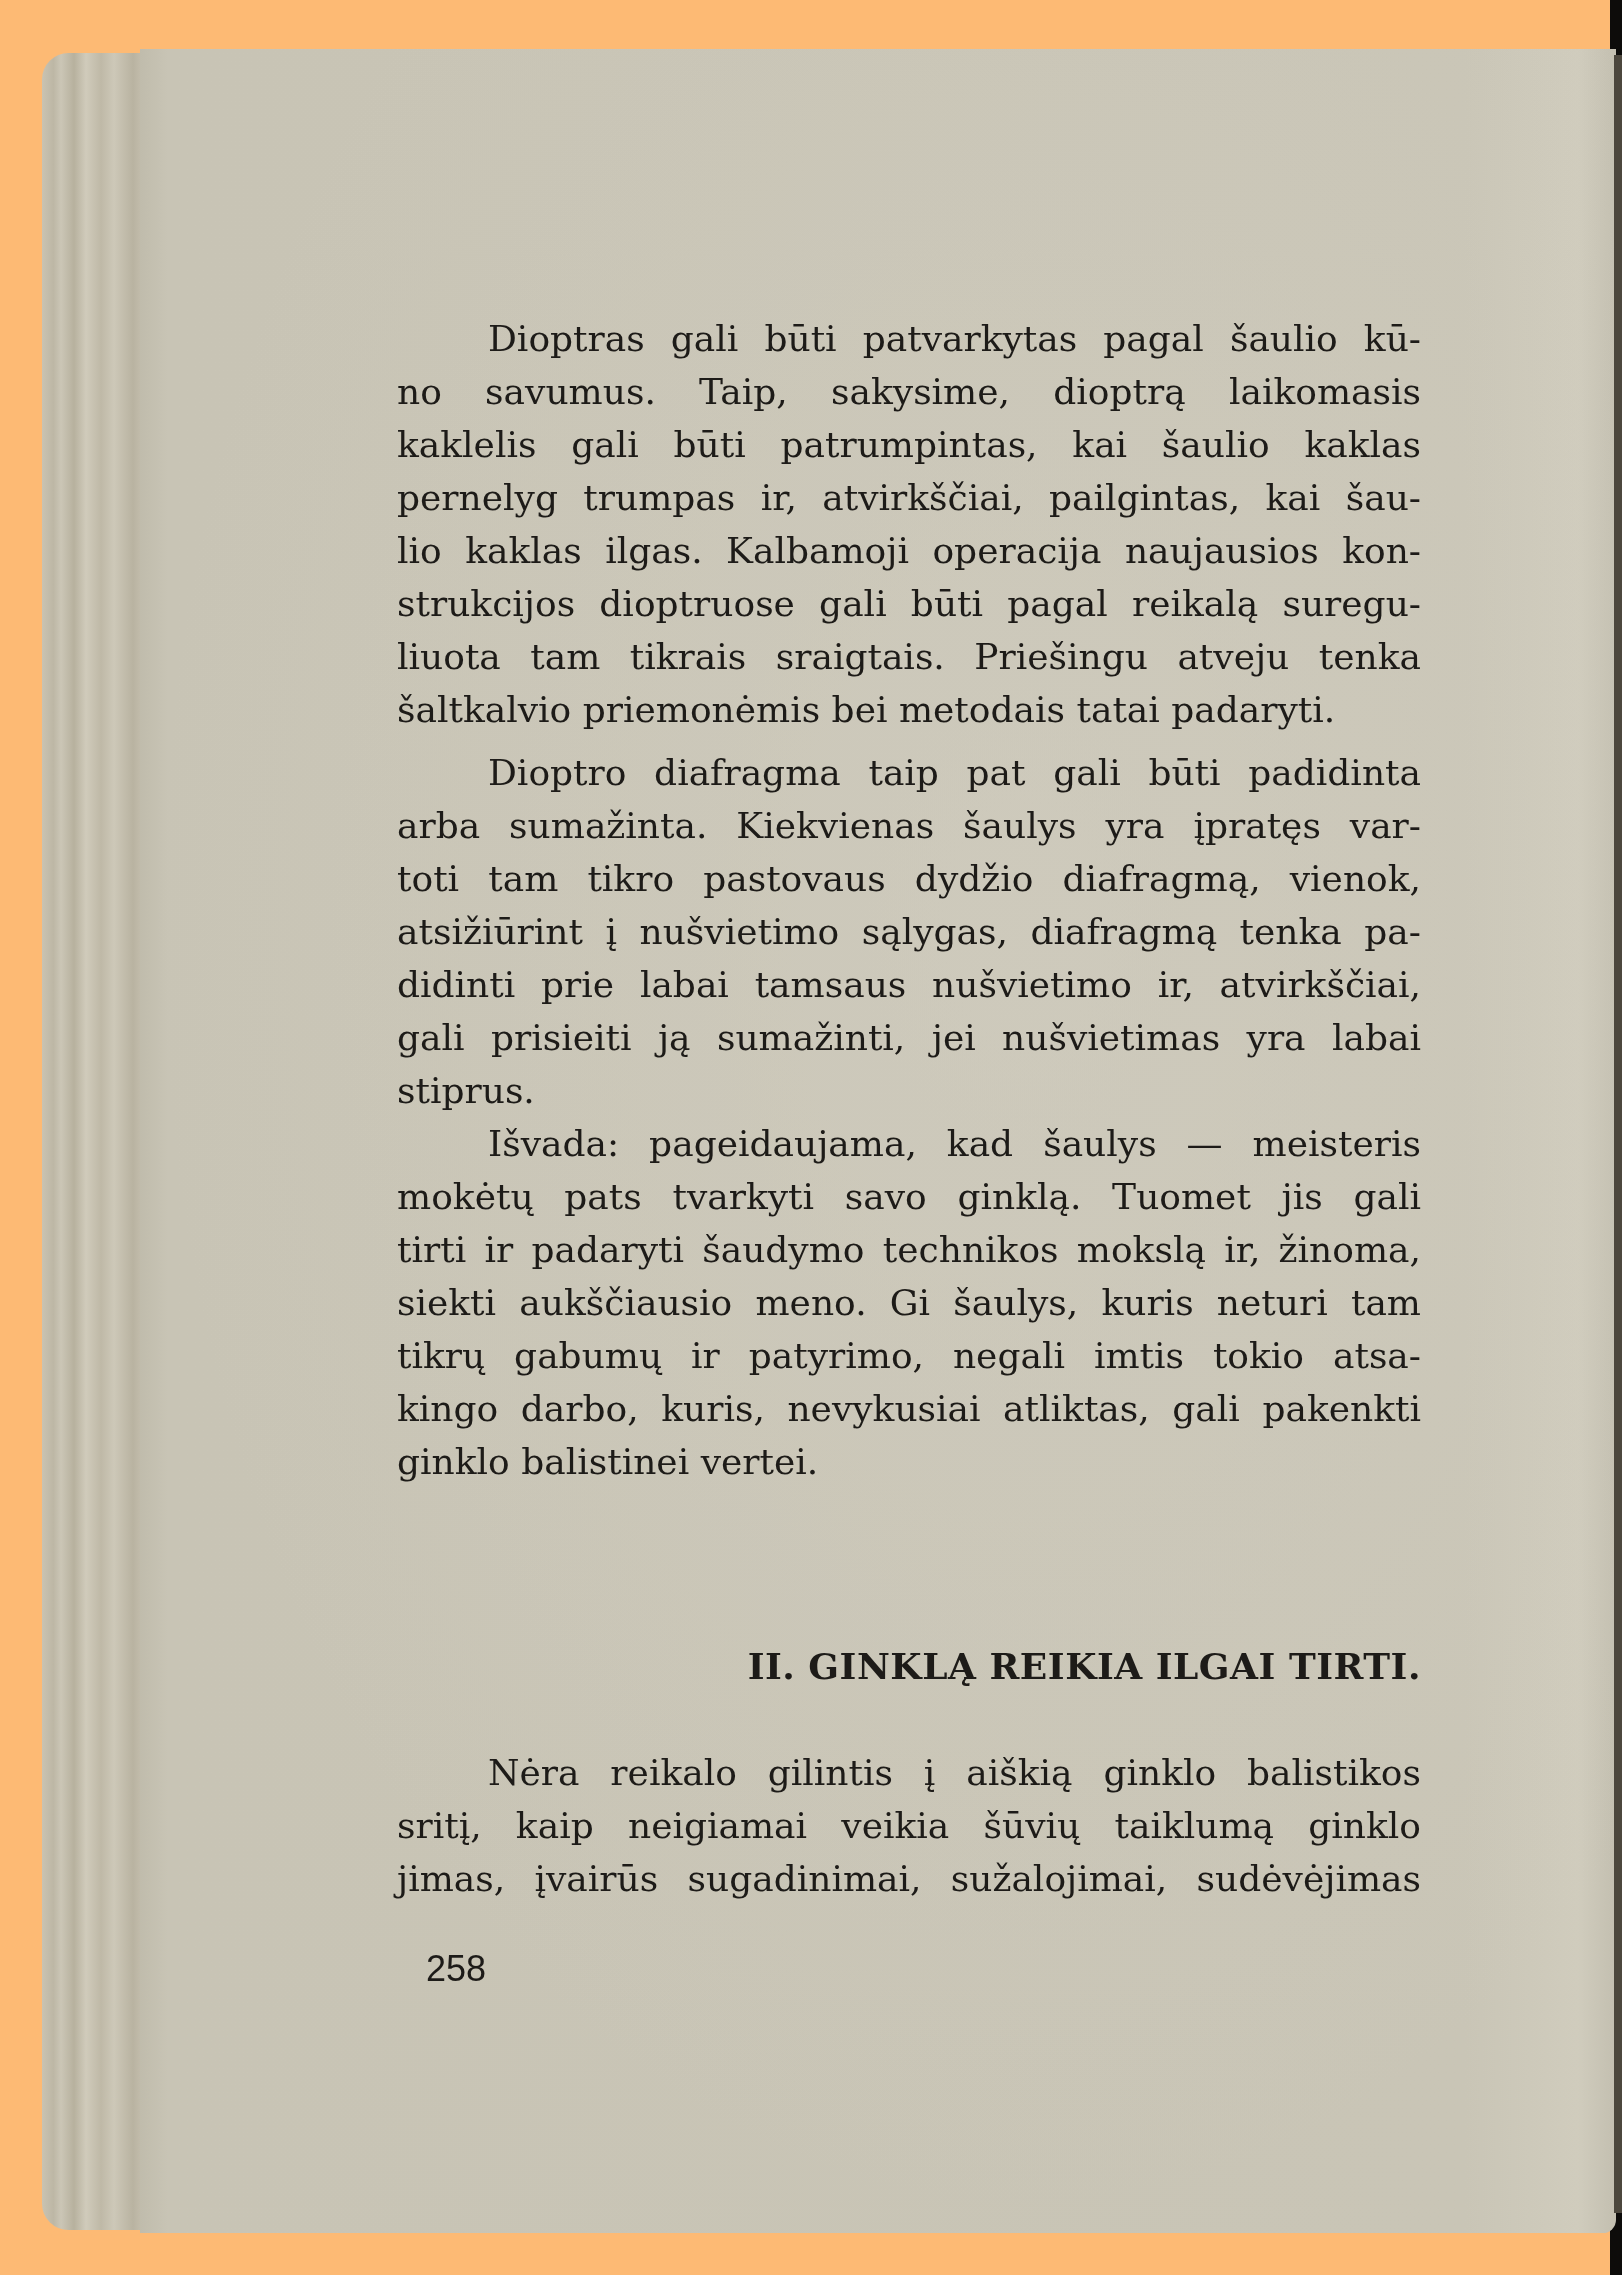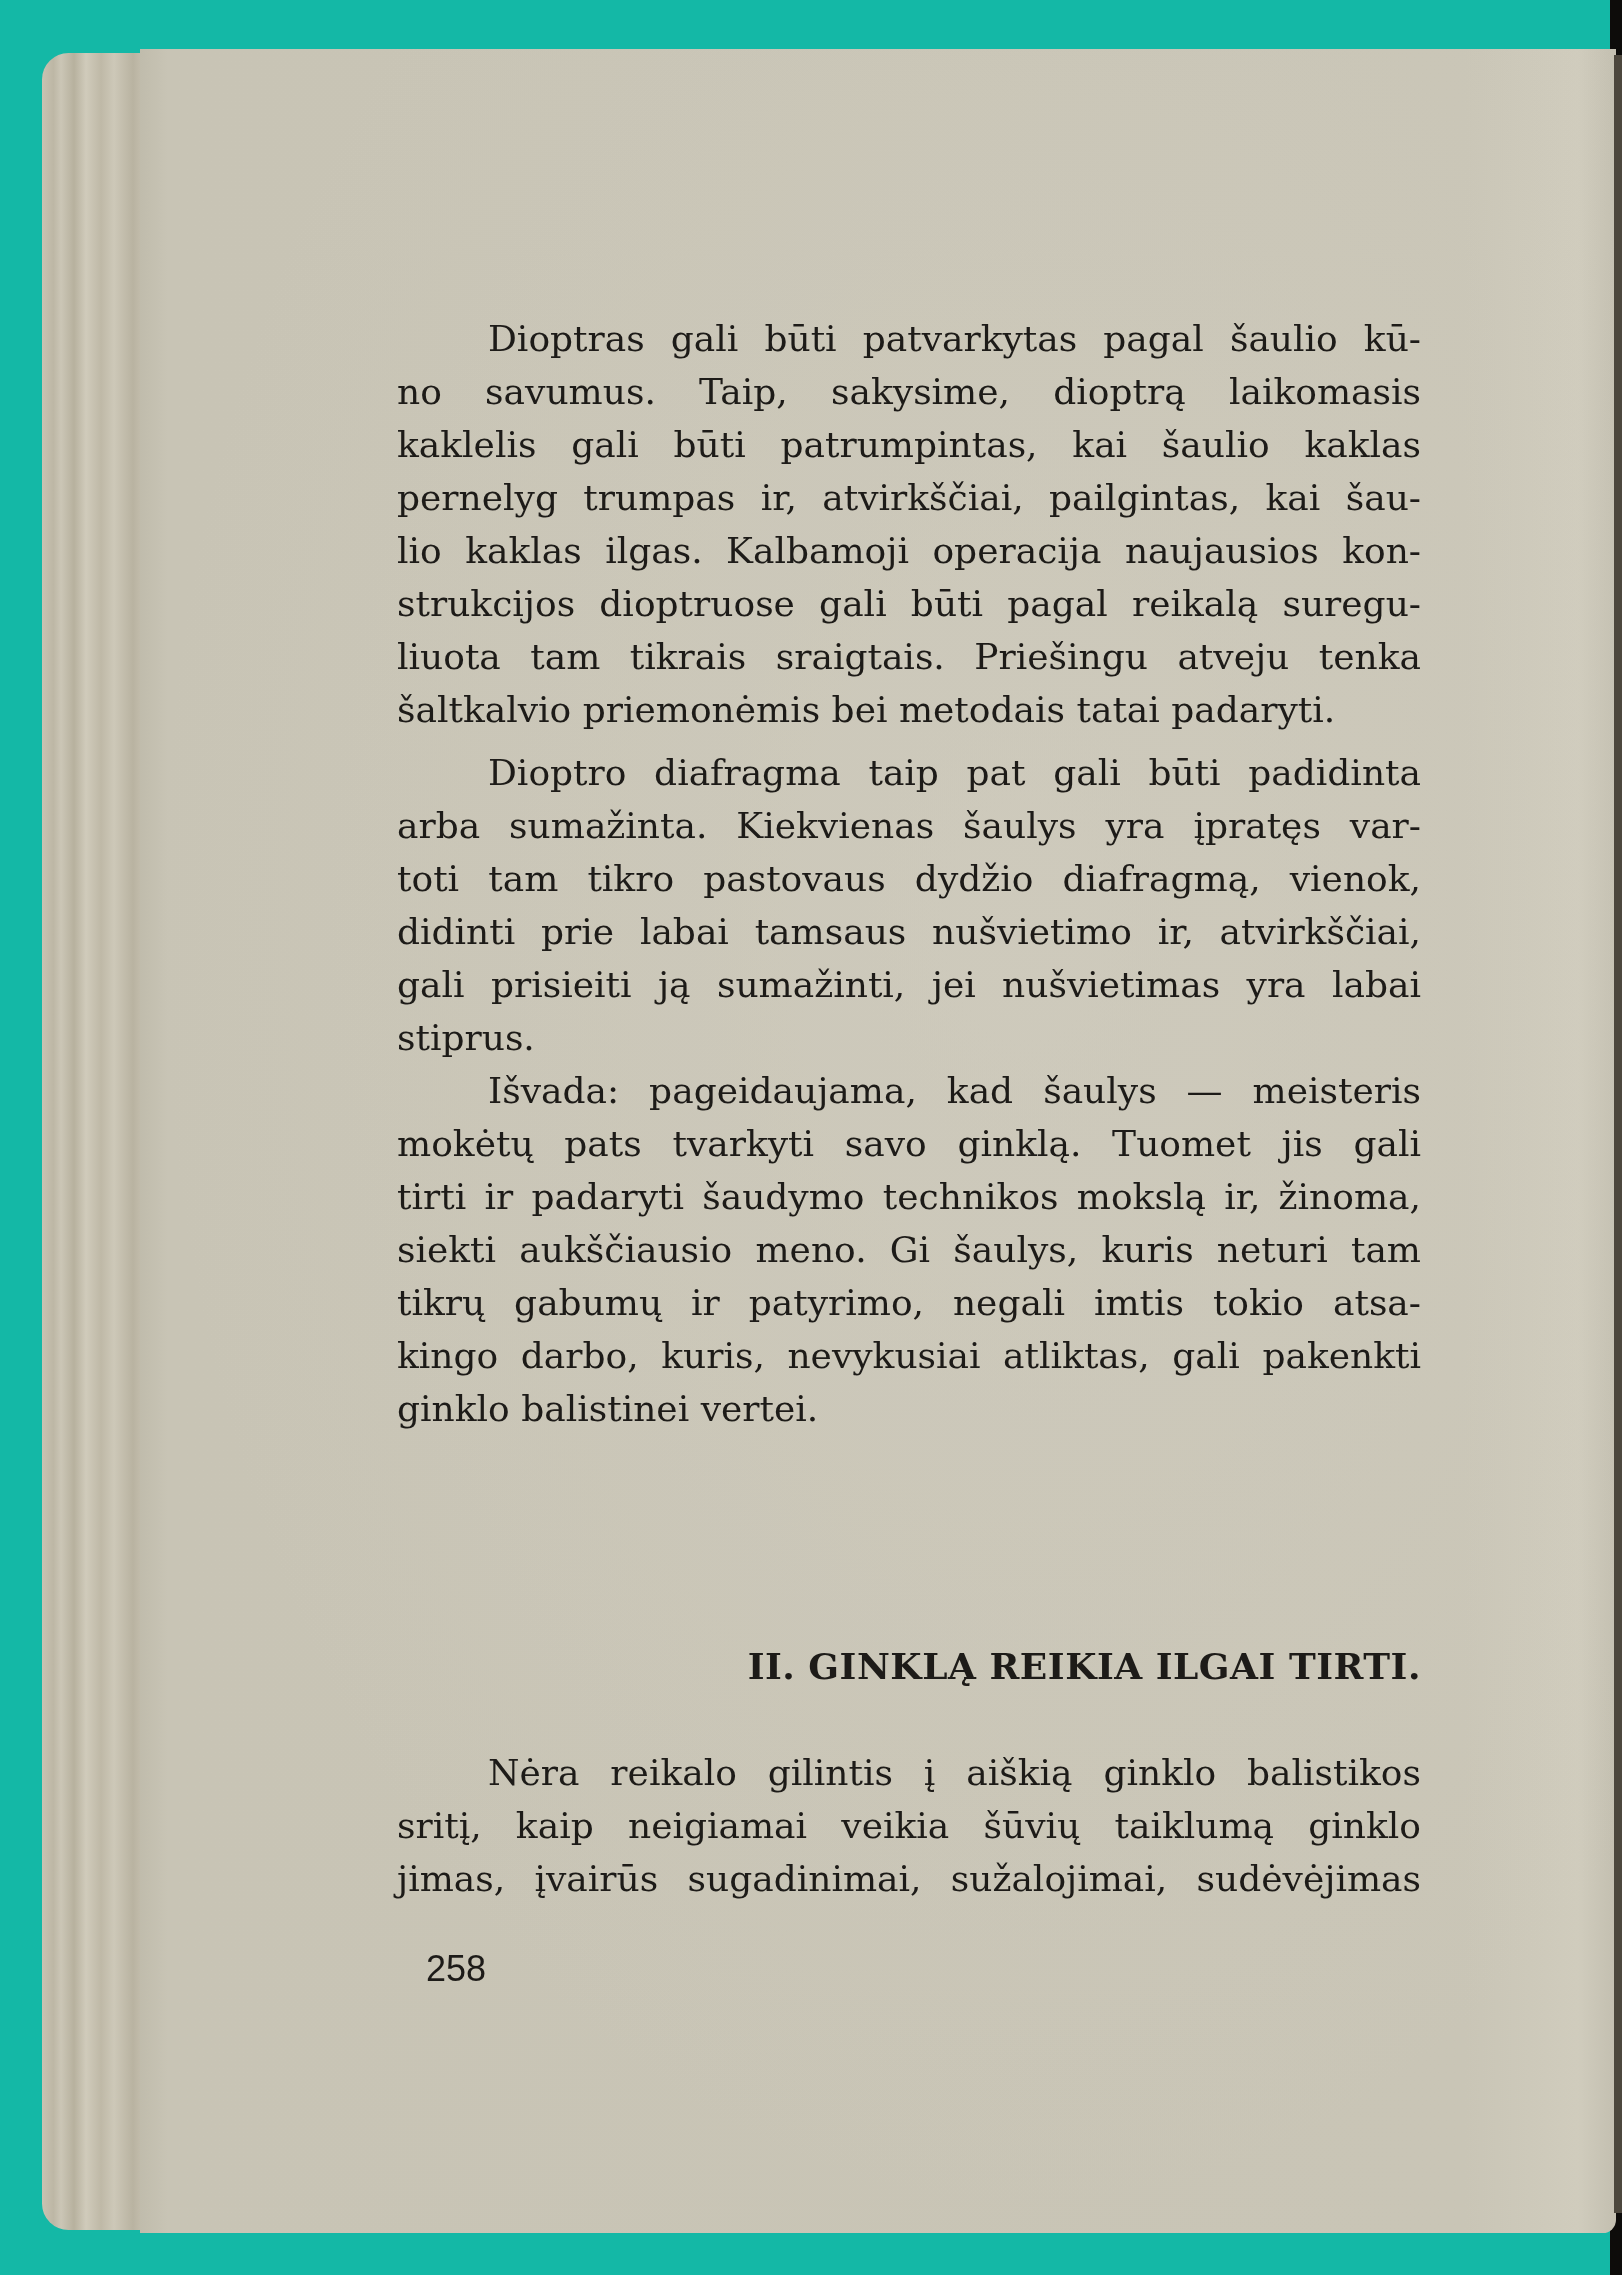--- a/index.html
+++ b/index.html
@@ -7,21 +7,21 @@
       padding: 0;
       width: 1623px;
       height: 2276px;
       background: #0d0c0a;
       overflow: hidden;
     }
     .scan {
       position: relative;
       width: 1610px;
       height: 2276px;
-      background: #14b8a6;
+      background: #fdba74;
     }
     
     .page-stack {
       position: absolute;
       left: 42px;
       top: 53px;
       width: 104px;
       height: 2177px;
       background: linear-gradient(to right,
         #c9c3b2 0px, #bdb7a5 11.4px, #cbc6b6 19px, #b7b19e 32px,
@@ -127,20 +127,21 @@
       <span class="line">strukcijos dioptruose gali būti pagal reikalą suregu-</span>
       <span class="line">liuota tam tikrais sraigtais. Priešingu atveju tenka</span>
       <span class="line last">šaltkalvio priemonėmis bei metodais tatai padaryti.</span>
     </p>
     <div class="p-gap"></div>
 
     <p class="para">
       <span class="line indent">Dioptro diafragma taip pat gali būti padidinta</span>
       <span class="line">arba sumažinta. Kiekvienas šaulys yra įpratęs var-</span>
       <span class="line">toti tam tikro pastovaus dydžio diafragmą, vienok,</span>
+      <span class="line">atsižiūrint į nušvietimo sąlygas, diafragmą tenka pa-</span>
       <span class="line">didinti prie labai tamsaus nušvietimo ir, atvirkščiai,</span>
       <span class="line">gali prisieiti ją sumažinti, jei nušvietimas yra labai</span>
       <span class="line last">stiprus.</span>
     </p>
 
     <p class="para">
       <span class="line indent">Išvada: pageidaujama, kad šaulys — meisteris</span>
       <span class="line">mokėtų pats tvarkyti savo ginklą. Tuomet jis gali</span>
       <span class="line">tirti ir padaryti šaudymo technikos mokslą ir, žinoma,</span>
       <span class="line">siekti aukščiausio meno. Gi šaulys, kuris neturi tam</span>

